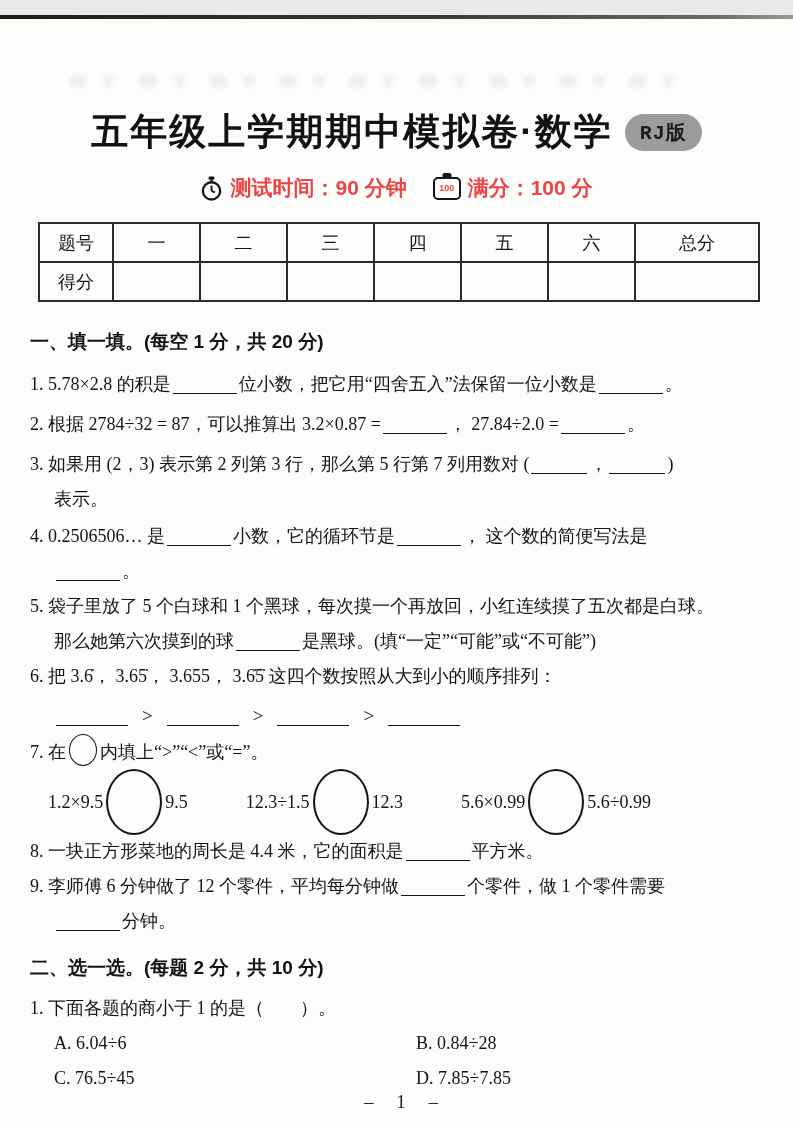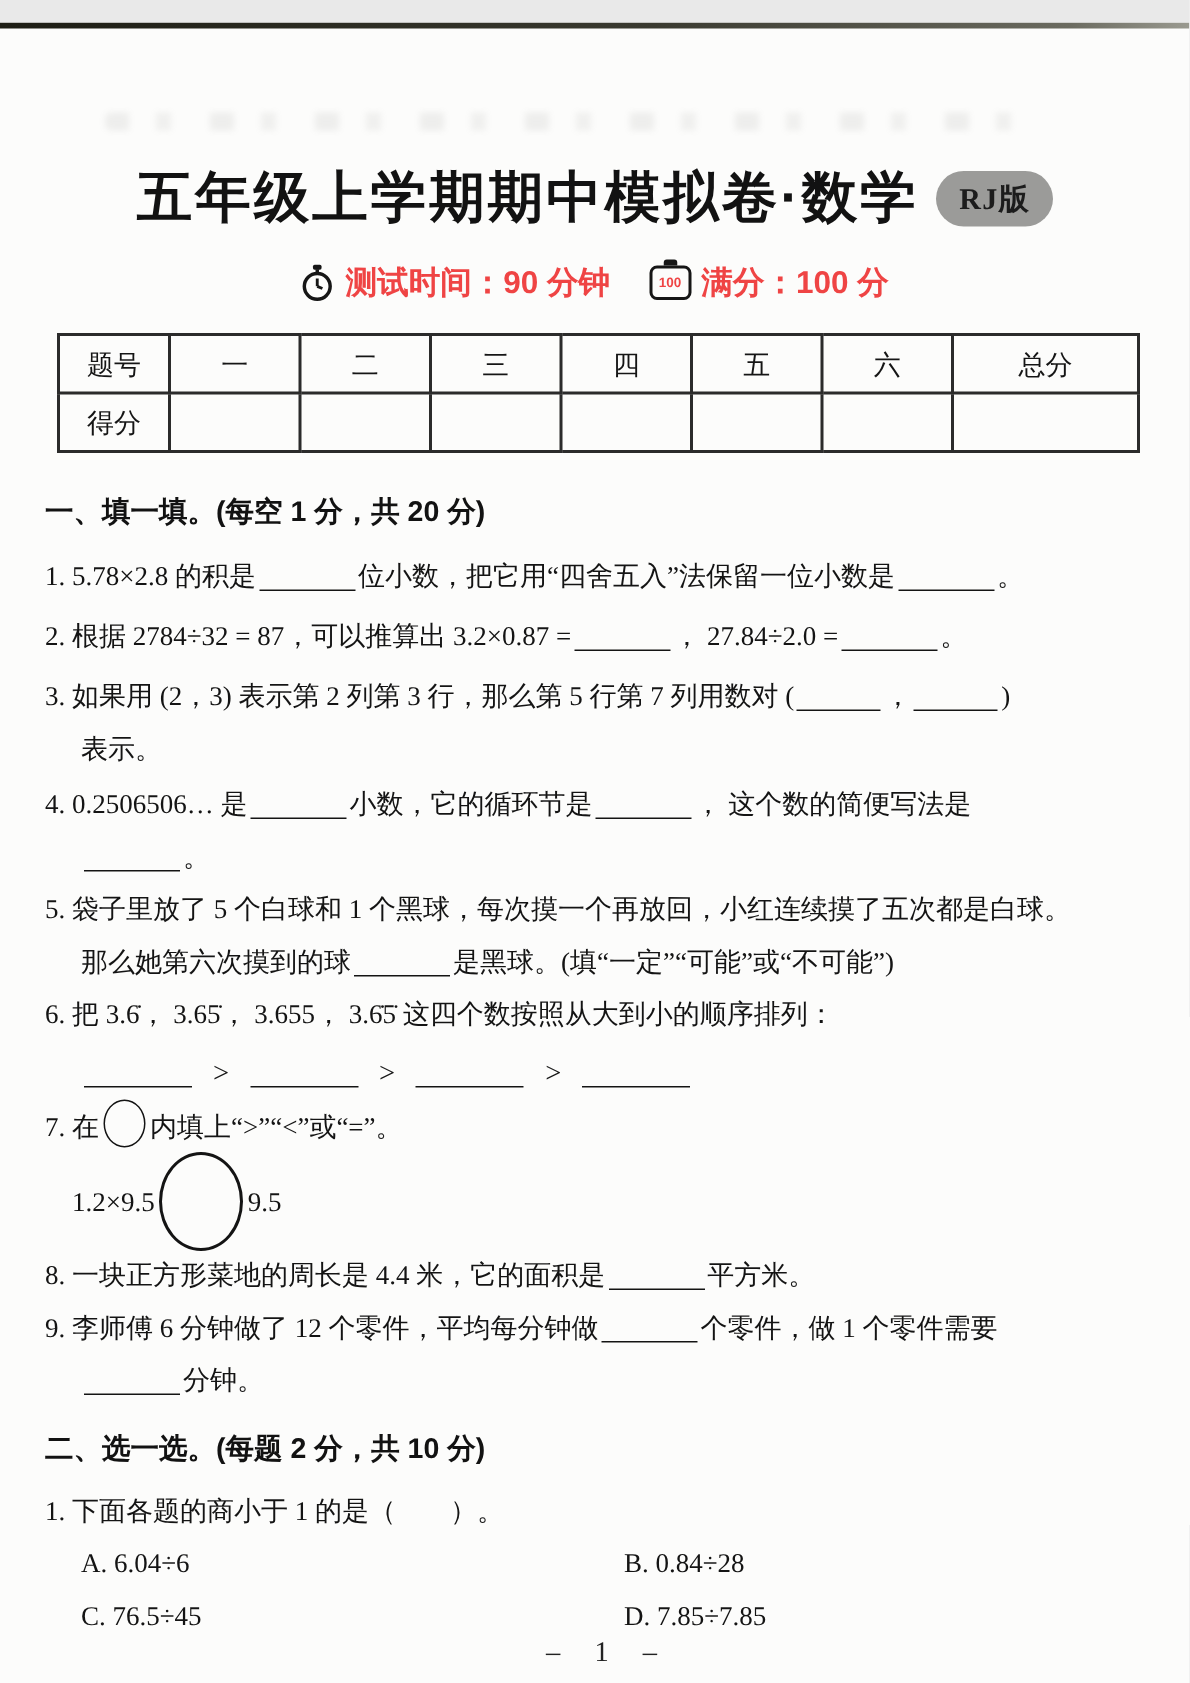--- a/index.html
+++ b/index.html
@@ -19,21 +19,21 @@
   }
   
   .header { text-align:center; padding-top:92px; }
   .title-row { display:inline-flex; align-items:center; gap:12px; }
   .title {
     margin:0; font-family:"Liberation Sans", sans-serif; font-weight:900;
     font-size:37px; letter-spacing:2px; color:#121212;
   }
   .badge {
     display:inline-block; background:#9b9b99; color:#1c1c1c;
-    font-family:Liberation Serif, serif; font-weight:900; font-size:20px;
+    font-family:Liberation Mono, monospace; font-weight:900; font-size:20px;
     padding:5px 15px; border-radius:20px; letter-spacing:1px;
   }
   .meta {
     margin-top:17px; display:flex; justify-content:center; align-items:center; gap:26px;
     font-family:"Liberation Sans", sans-serif; font-weight:700; font-size:21px; color:#ef4444;
   }
   .meta-item { display:inline-flex; align-items:center; gap:7px; }
   .stopwatch { width:23px; height:25px; }
   .score-badge {
     position:relative; width:24px; height:19px; border:2.2px solid #161616; border-radius:5px;
@@ -190,20 +190,30 @@
     <div class="q">
       <div>
         <span>7. 在</span><span class="circle-sm"></span><span>内填上“&gt;”“&lt;”或“=”。</span>
       </div>
       <div class="cmp-row">
         <span class="cmp">
           <span>1.2×9.5</span>
           <span class="circle-lg"></span>
           <span>9.5</span>
         </span>
+        <span class="cmp">
+          <span>12.3÷1.5</span>
+          <span class="circle-lg"></span>
+          <span>12.3</span>
+        </span>
+        <span class="cmp">
+          <span>5.6×0.99</span>
+          <span class="circle-lg"></span>
+          <span>5.6÷0.99</span>
+        </span>
       </div>
     </div>
 
     <div class="q">
       <span>8. 一块正方形菜地的周长是 4.4 米，它的面积是</span><span class="blank"></span><span>平方米。</span>
     </div>
 
     <div class="q">
       <div>
         <span>9. 李师傅 6 分钟做了 12 个零件，平均每分钟做</span><span class="blank"></span><span>个零件，做 1 个零件需要</span>

